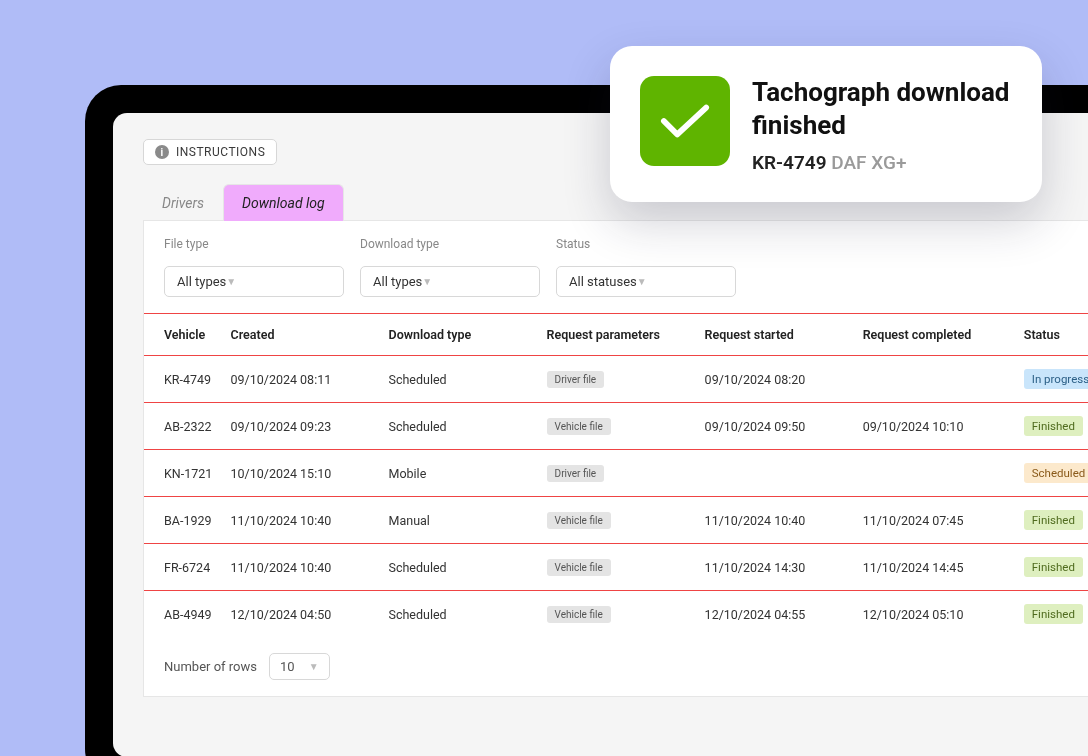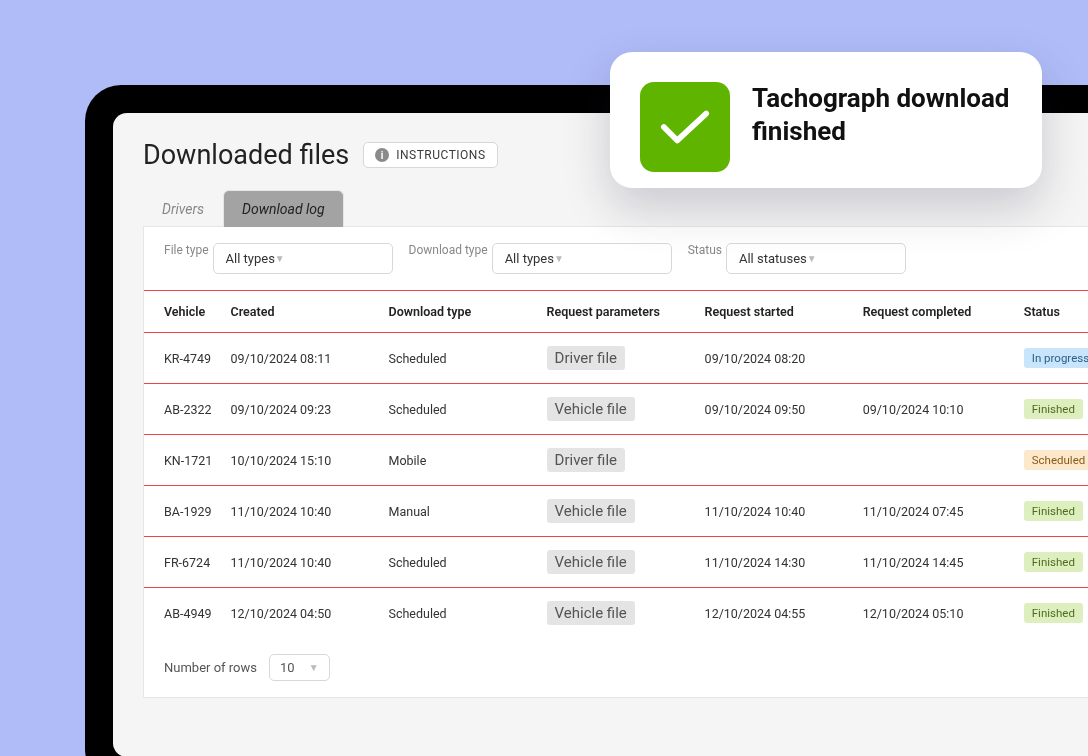--- a/index.html
+++ b/index.html
@@ -7,68 +7,67 @@
   .tablet-frame { position: absolute; left: 85px; top: 85px; width: 1100px; height: 700px; background: #000; border-radius: 36px; padding: 28px; }
   .tablet-screen { width: 100%; height: 100%; background: #f5f5f5; border-radius: 14px; padding: 26px 30px; overflow: hidden; position: relative; }
 
   .page-header { display: flex; align-items: center; gap: 14px; margin-bottom: 18px; }
   .page-title { font-size: 27px; font-weight: 400; color: #222; }
   .instr-btn { display: inline-flex; align-items: center; gap: 7px; border: 1px solid #d7d7d7; background: #fff; border-radius: 5px; padding: 5px 11px; font-size: 12px; letter-spacing: 0.5px; color: #3a3a3a; cursor: pointer; }
   .instr-btn .info { width: 14px; height: 14px; border-radius: 50%; background: #8a8a8a; color: #fff; font-size: 10px; font-weight: bold; display: flex; align-items: center; justify-content: center; }
 
   .tabs { display: flex; border-bottom: 1px solid #e6e6e6; }
   .tab { padding: 10px 18px; font-size: 14px; color: #888; cursor: pointer; border: 1px solid transparent; border-bottom: none; position: relative; top: 1px; font-style: italic; }
-  .tab.active { color: #222; background: #a3a3a3; border-color: #e6e6e6; border-radius: 6px 6px 0 0; }
+  .tab.active { color: #222; background: #f0abfc; border-color: #e6e6e6; border-radius: 6px 6px 0 0; }
 
   .panel { background: #fff; border: 1px solid #e6e6e6; border-top: none; }
   .filters { display: flex; gap: 16px; padding: 16px 20px; }
-  .filter { display: flex; flex-direction: row; gap: 4px; }
+  .filter { display: flex; flex-direction: column; gap: 15px; }
   .filter-label { font-size: 12px; color: #888; }
   .select { border: 1px solid #d8d8d8; border-radius: 5px; padding: 7px 12px; min-width: 180px; font-size: 13px; color: #333; display: flex; align-items: center; cursor: pointer; background: #fff; }
   .select .caret { color: #bbb; font-size: 10px; }
 
   table { width: 100%; border-collapse: collapse; table-layout: fixed; }
   th, td { text-align: left; font-size: 12.5px; padding: 13px 10px; border-top: 1px solid #ef4444; color: #333; white-space: nowrap; }
   th { font-weight: 600; color: #222; }
   th:first-child, td:first-child { padding-left: 20px; }
   col.c-vehicle { width: 75px; }
   col.c-created { width: 155px; }
   col.c-dtype { width: 155px; }
   col.c-params { width: 155px; }
   col.c-started { width: 155px; }
   col.c-completed { width: 158px; }
   col.c-status { width: 110px; }
 
-  .chip { display: inline-block; background: #e4e4e4; color: #555; border-radius: 3px; padding: 3px 8px; font-size: 15px; }
+  .chip { display: inline-block; background: #e4e4e4; color: #555; border-radius: 3px; padding: 3px 8px; font-size: 10px; }
   .badge { display: inline-block; border-radius: 3px; padding: 3px 8px; font-size: 11.5px; }
   .badge.inprogress { background: #c9e5fb; color: #2b5f86; }
   .badge.finished { background: #deefbf; color: #4f6b1e; }
   .badge.scheduled { background: #fce9cc; color: #8a5a1a; }
 
   .footer-row { display: flex; align-items: center; gap: 12px; padding: 16px 20px; font-size: 13px; color: #555; }
   .mini-select { border: 1px solid #d8d8d8; border-radius: 5px; padding: 5px 10px; display: flex; align-items: center; gap: 14px; font-size: 13px; cursor: pointer; }
   .mini-select .caret { color: #bbb; font-size: 10px; }
 
   
-  .toast { position: absolute; top: 46px; left: 610px; width: 432px; background: #fff; border-radius: 22px; box-shadow: 0 20px 48px rgba(30,30,60,0.20); padding: 30px 30px 16px; display: flex; gap: 22px; align-items: flex-start; margin-top: 6px; }
+  .toast { position: absolute; top: 46px; left: 610px; width: 432px; background: #fff; border-radius: 22px; box-shadow: 0 20px 48px rgba(30,30,60,0.20); padding: 30px 30px 28px; display: flex; gap: 22px; align-items: flex-start; }
   .toast-icon { width: 90px; height: 90px; background: #5fb400; border-radius: 14px; display: flex; align-items: center; justify-content: center; flex-shrink: 0; }
   .toast-icon svg { width: 50px; height: 40px; }
   .toast-body { display: flex; flex-direction: column; gap: 10px; }
   .toast-title { font-size: 26px; font-weight: 700; line-height: 1.25; color: #111; }
   .toast-sub { font-size: 19px; color: #9a9a9a; font-weight: 500; }
   .toast-sub .plate { color: #222; font-weight: 600; }
 </style>
 </head>
 <body>
 
 <div class="tablet-frame">
   <div class="tablet-screen">
 
     <div class="page-header">
-      <h1 class="page-title">Downloaded files</h1>
       <button class="instr-btn">
         <span class="info">i</span>
         <span>INSTRUCTIONS</span>
       </button>
     </div>
 
     <div class="tabs" id="tabs">
         <div class="tab">Drivers</div>
         <div class="tab active">Download log</div>
       </div>
@@ -190,14 +189,18 @@
 </div>
 
 <div class="toast">
   <div class="toast-icon">
     <svg viewBox="0 0 52 40">
         <path d="M4 20 L18 34 L48 6" fill="none" stroke="#fff" stroke-width="6" stroke-linecap="round" stroke-linejoin="round"></path>
       </svg>
   </div>
   <div class="toast-body">
     <div class="toast-title">Tachograph download finished</div>
+    <div class="toast-sub">
+      <span class="plate">KR-4749</span>
+      <span>DAF XG+</span>
+    </div>
   </div>
 </div>
 
 </body></html>

